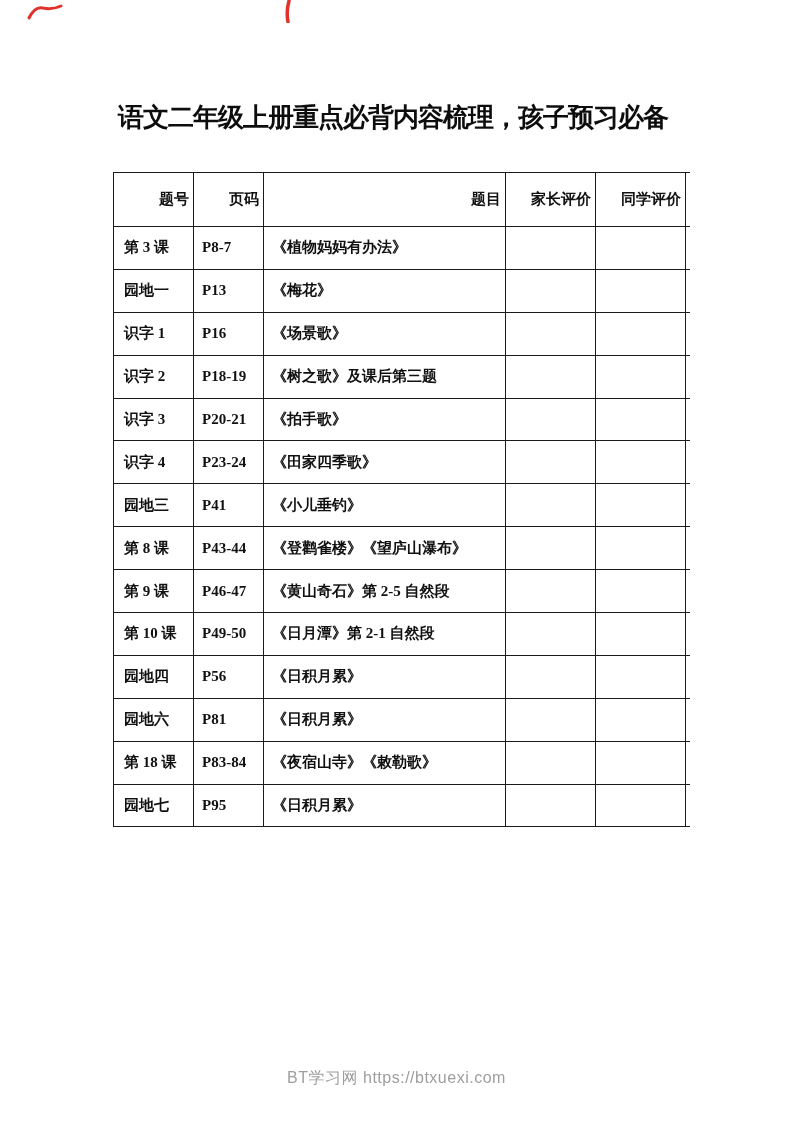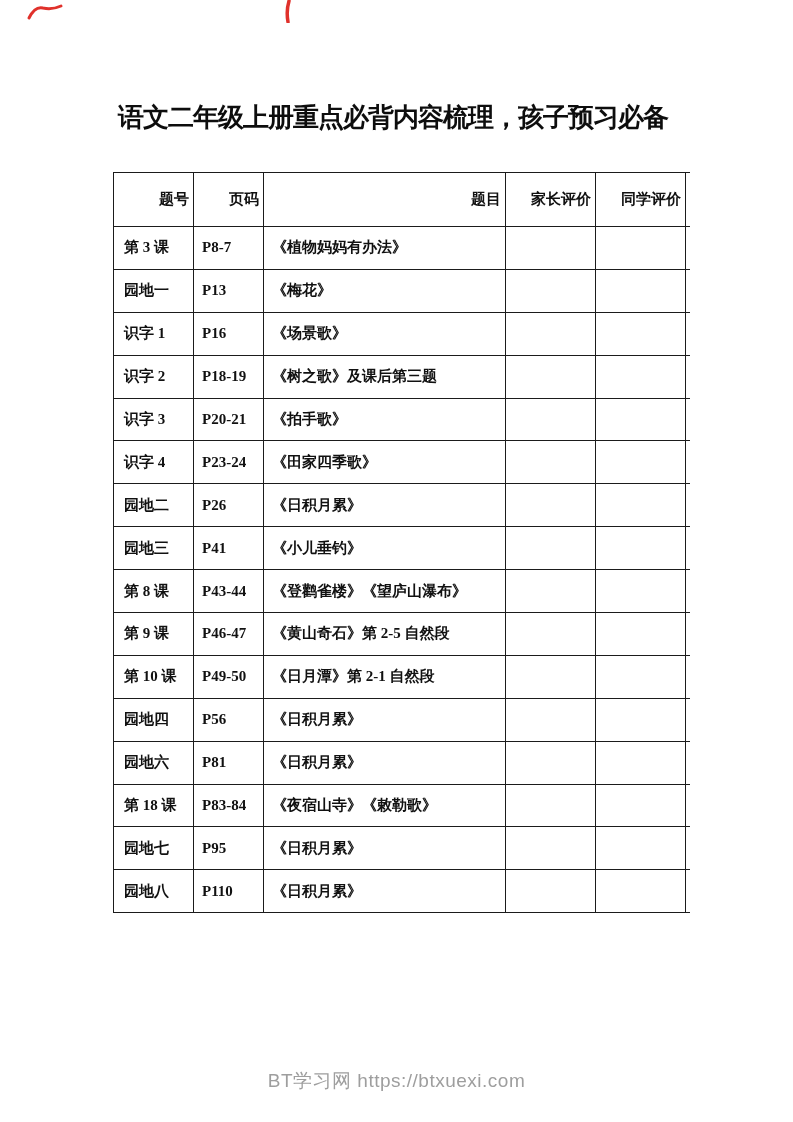--- a/index.html
+++ b/index.html
@@ -56,21 +56,21 @@
   table.review-table th { padding-left: 9px; text-align: right; }
   table.review-table td:first-child { padding-left: 10px; margin-top: 20px; }
   table.review-table thead tr { height: 54px; }
   table.review-table tbody tr { height: 42.9px; }
   .footer {
     position: absolute;
     left: 0;
     top: 1068px;
     width: 793px;
     text-align: center;
-    font-size: 19px;
+    font-size: 16px;
     color: #9e9e9e;
     font-family: "Liberation Sans", "DejaVu Sans", sans-serif;
     letter-spacing: 0.5px;
   }
 </style>
 </head>
 <body>
 
 <div class="page">
 
@@ -146,28 +146,20 @@
         </tr>
         <tr>
           <td>识字 4</td>
           <td>P23-24</td>
           <td>《田家四季歌》</td>
           <td></td>
           <td></td>
           <td></td>
         </tr>
         <tr>
-          <td>园地二</td>
-          <td>P26</td>
-          <td>《日积月累》</td>
-          <td></td>
-          <td></td>
-          <td></td>
-        </tr>
-        <tr>
           <td>园地三</td>
           <td>P41</td>
           <td>《小儿垂钓》</td>
           <td></td>
           <td></td>
           <td></td>
         </tr>
         <tr>
           <td>第 8 课</td>
           <td>P43-44</td>
@@ -212,28 +204,20 @@
           <td>第 18 课</td>
           <td>P83-84</td>
           <td>《夜宿山寺》《敕勒歌》</td>
           <td></td>
           <td></td>
           <td></td>
         </tr>
         <tr>
           <td>园地七</td>
           <td>P95</td>
-          <td>《日积月累》</td>
-          <td></td>
-          <td></td>
-          <td></td>
-        </tr>
-        <tr>
-          <td>园地八</td>
-          <td>P110</td>
           <td>《日积月累》</td>
           <td></td>
           <td></td>
           <td></td>
         </tr>
       </tbody>
   </table>
 
   <div class="footer">
     <span>BT学习网</span>

